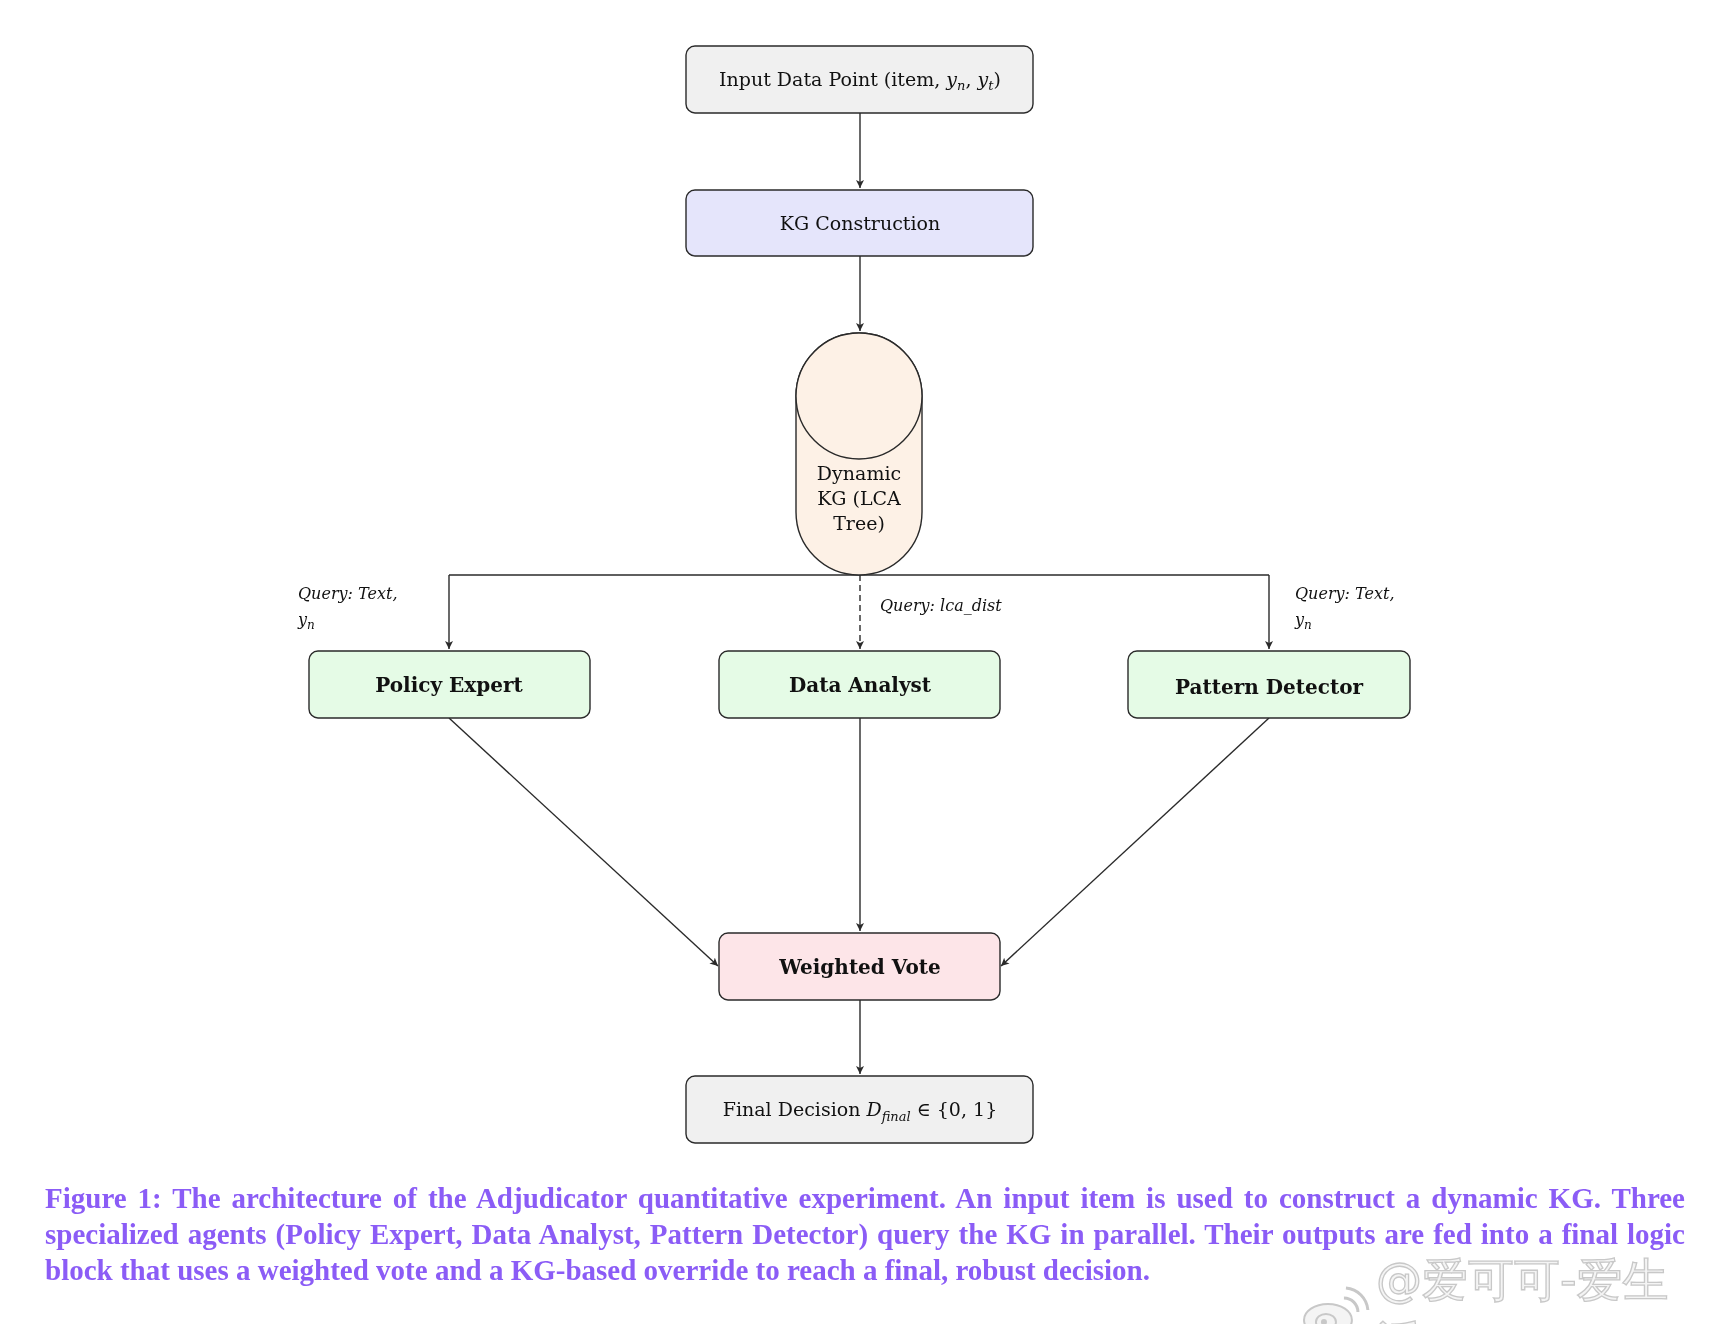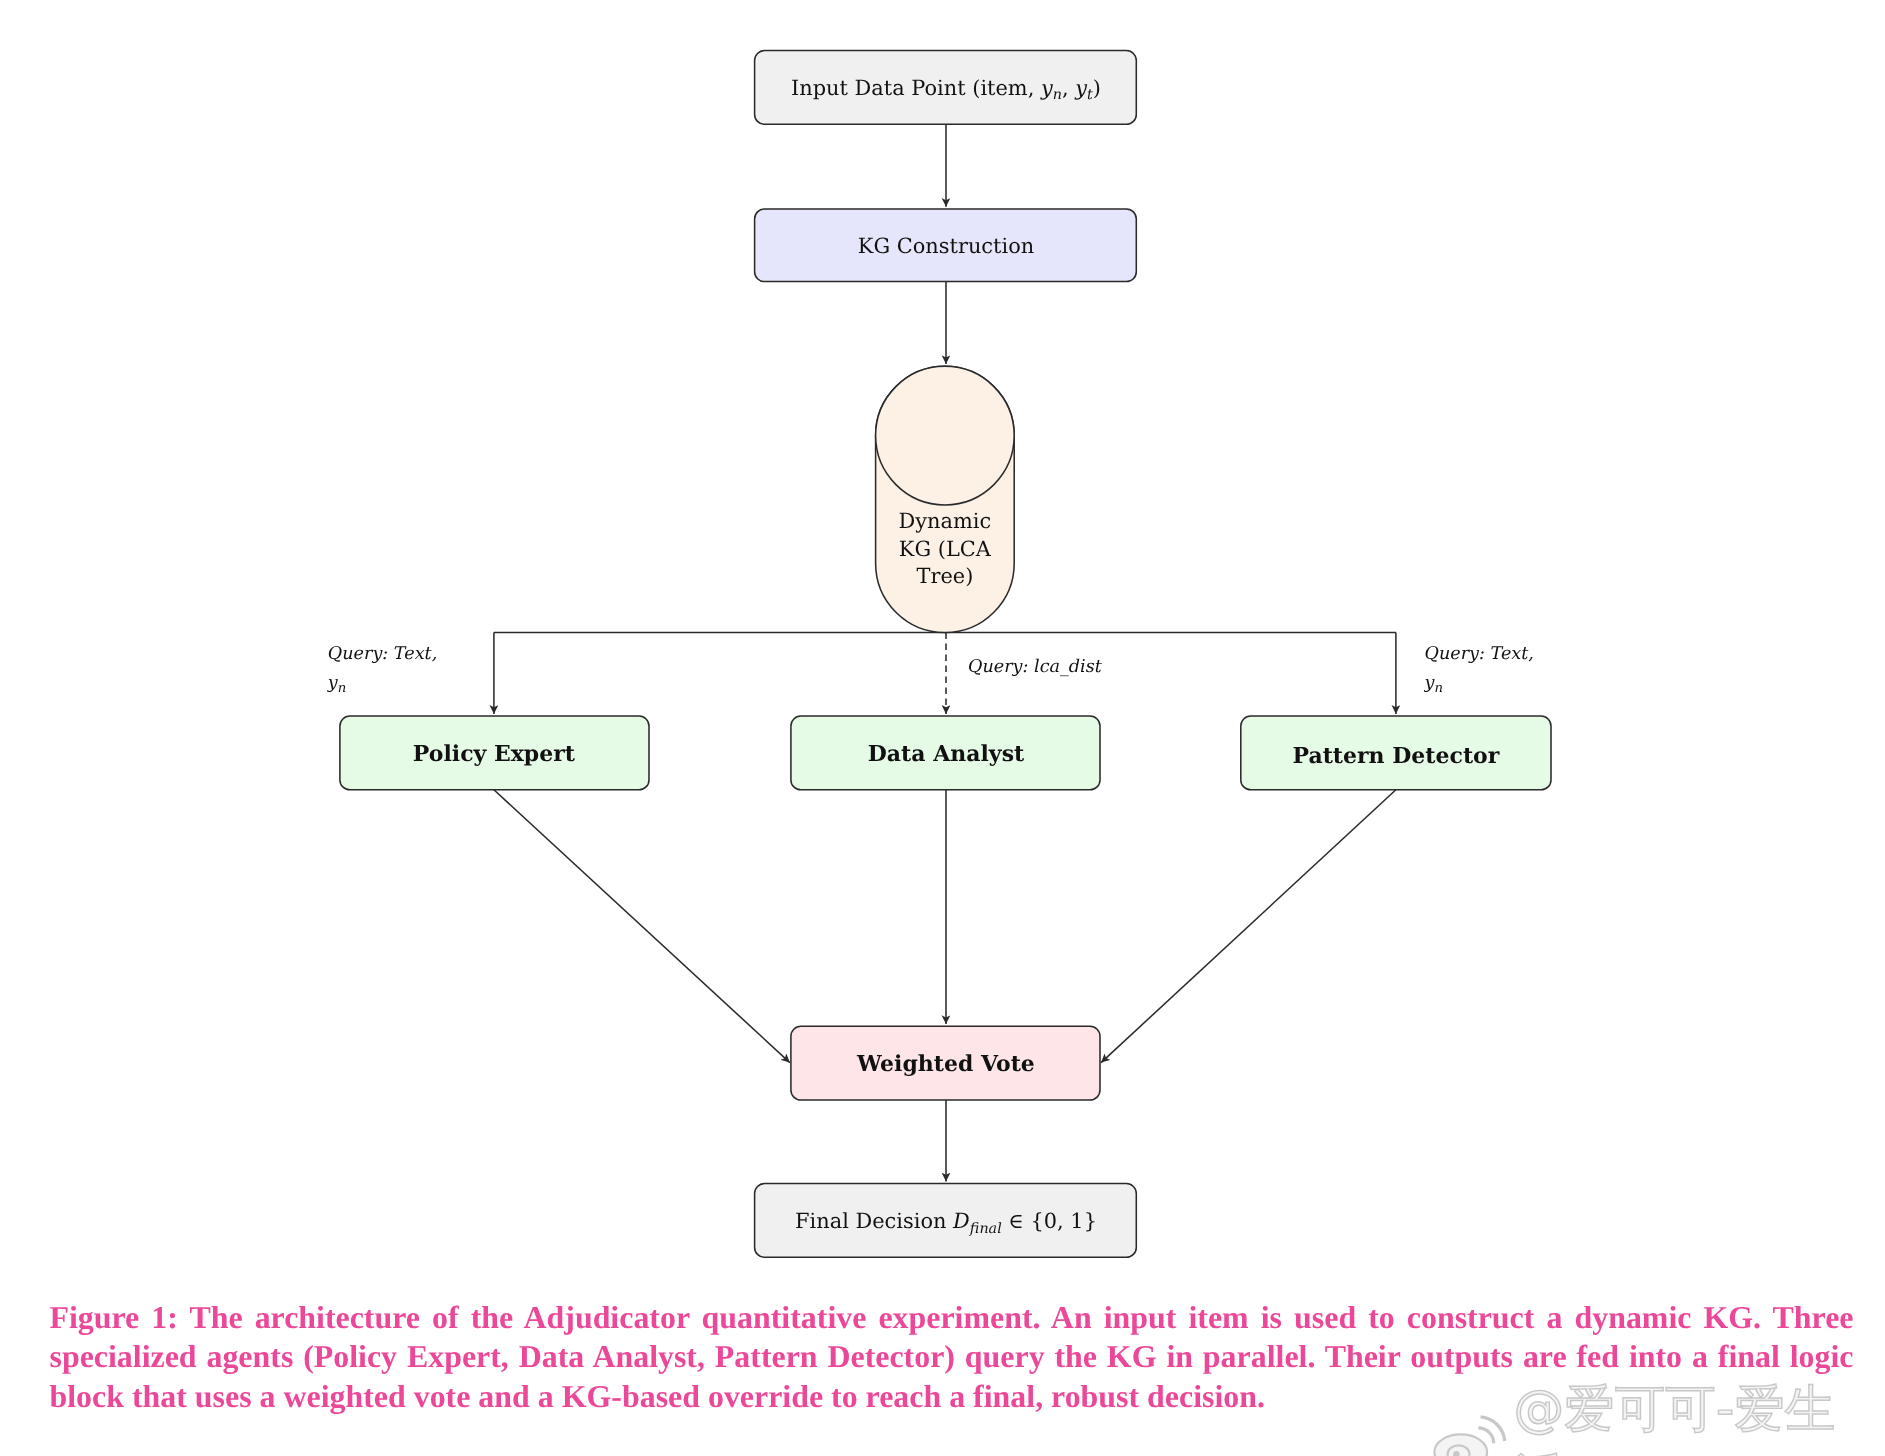--- a/index.html
+++ b/index.html
@@ -1,21 +1,21 @@
 <!DOCTYPE html>
 <html><head>
 <meta charset="utf-8">
 <style>
   html, body { margin:0; padding:0; background:#ffffff; }
   body { width:1714px; height:1324px; position:relative; overflow:hidden; font-family:"DejaVu Serif", serif; color:#111; }
   #diagram { position:absolute; left:0; top:0; }
   .node-text { font-family:"DejaVu Serif", serif; font-size:19px; fill:#111; }
   .node-bold { font-weight:bold; font-size:20px; }
   .edge-label { font-family:"DejaVu Serif", serif; font-style:italic; font-size:16px; fill:#111; }
-  #caption { position:absolute; left:45px; top:1180px; width:1640px; font-family:"Liberation Serif", serif; font-weight:bold; font-size:29px; line-height:36px; color:#ec4899; text-align:justify; }
+  #caption { position:absolute; left:45px; top:1180px; width:1640px; font-family:"Liberation Serif", serif; font-weight:bold; font-size:29px; line-height:36px; color:#8b5cf6; text-align:justify; }
   #watermark { position:absolute; left:1300px; top:1250px; font-family:"DejaVu Sans", sans-serif; font-size:46px; color:#f4f4f4; -webkit-text-stroke:1.3px #c8c8c8; display:flex; align-items:center; gap:6px; }
   #watermark .wb { width:70px; height:56px; }
 </style>
 </head>
 <body>
 
 <svg id="diagram" width="1714" height="1180" viewBox="0 0 1714 1180" xmlns="http://www.w3.org/2000/svg">
   <defs>
     <marker id="arr" markerWidth="10" markerHeight="10" refX="8" refY="4" orient="auto" markerUnits="userSpaceOnUse">
       <path d="M0,0 L8,4 L0,8 L2,4 Z" fill="#2a2a2a"></path>

